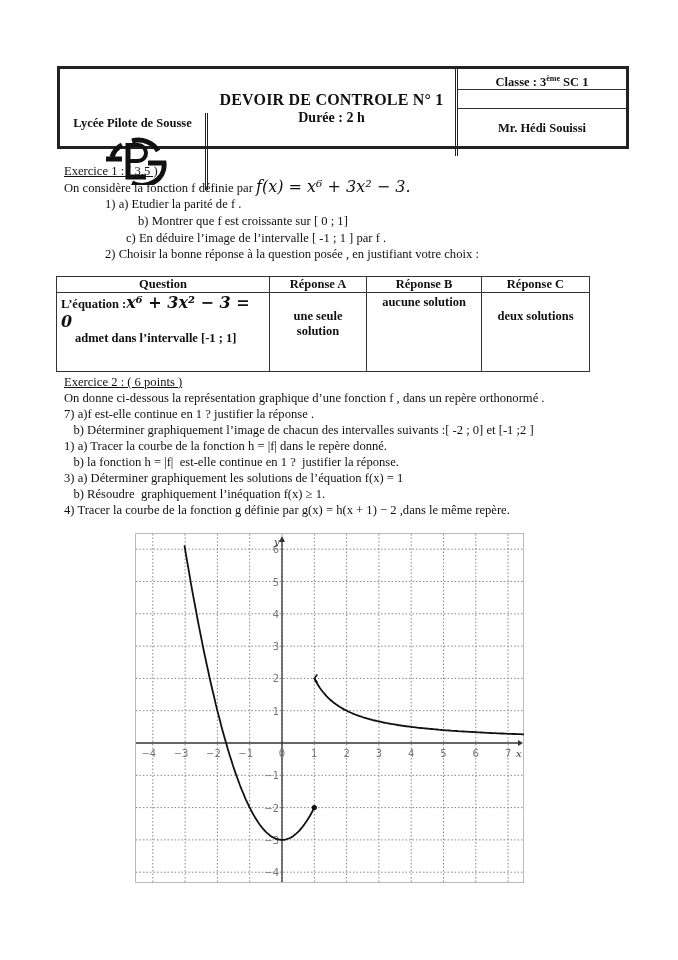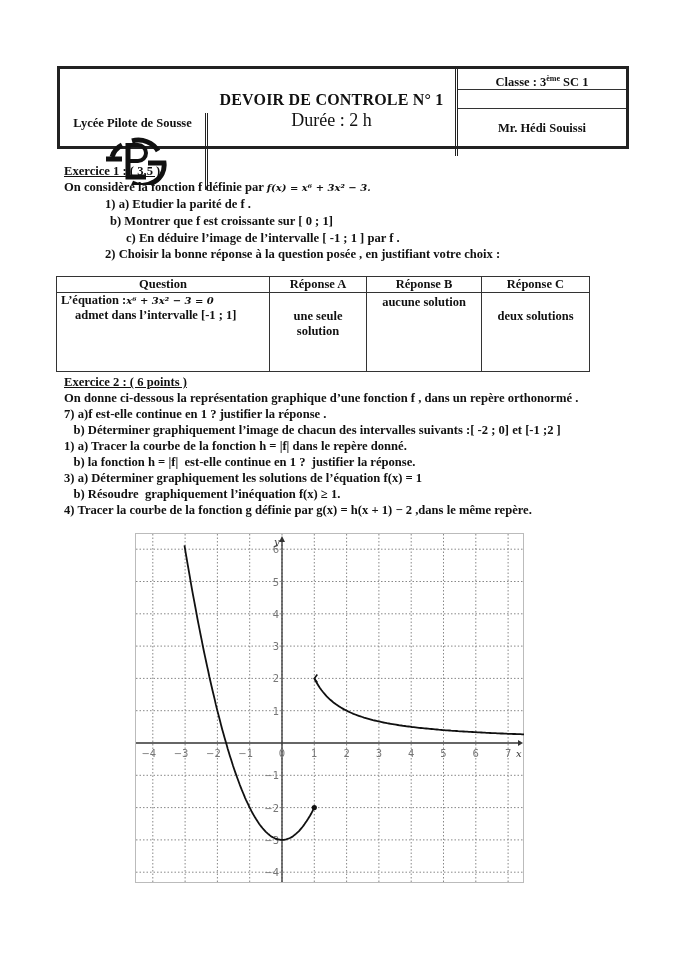--- a/index.html
+++ b/index.html
@@ -6,30 +6,30 @@
   body{width:678px;height:960px;position:relative;overflow:hidden;font-family:"Liberation Serif","DejaVu Serif",serif;color:#111;}
   .abs{position:absolute;}
   
   .hdr{left:57px;top:66px;width:572px;height:83px;border:3px solid #222;box-sizing:border-box;}
   .hdr .c1{position:absolute;left:0;top:0;width:145px;height:77px;border-right:3px double #222;margin-top:44px;}
   .hdr .c2{position:absolute;left:148px;top:0;width:247px;height:87px;border-right:3px double #222;text-align:center;}
   .hdr .c3{position:absolute;left:398px;top:0;width:168px;height:77px;}
   .school{font-weight:bold;font-size:12.5px;text-align:center;margin-top:3px;}
   .logo{position:absolute;left:42px;top:24px;width:66px;height:48px;}
   .title{font-weight:bold;font-size:16px;margin-top:22px;letter-spacing:0.2px;}
-  .duree{font-size:18px;margin-top:1px;}
+  .duree{font-size:14px;margin-top:1px;font-weight:bold;}
   .c3 .r{position:absolute;left:0;width:168px;text-align:center;font-weight:bold;font-size:12.5px;}
   .c3 .r1{top:0;height:20px;border-bottom:1px solid #333;line-height:20px;}
   .c3 .r2{top:21px;height:18px;border-bottom:1px solid #333;}
   .c3 .r3{top:52px;}
   sup{font-size:8px;}
   
-  .t{font-weight:bold;font-size:12.6px;white-space:nowrap;line-height:16px;}
+  .t{font-weight:normal;font-size:12.6px;white-space:nowrap;line-height:16px;}
   .u{text-decoration:underline;}
-  .m{font-family:"DejaVu Serif",serif;font-style:italic;font-size:10px;}
+  .m{font-family:"DejaVu Serif",serif;font-style:italic;font-size:16px;}
   
   table.q{position:absolute;left:56px;top:276px;width:534px;border-collapse:collapse;font-weight:bold;font-size:12.5px;}
   table.q td,table.q th{border:1px solid #333;padding:0 4px;vertical-align:top;}
   table.q th{height:15px;font-weight:bold;text-align:center;}
   table.q td{height:62px;text-align:center;}
   
   .graph{left:135px;top:533px;width:389px;height:350px;}
 </style>
 </head>
 <body>
@@ -53,21 +53,21 @@
   <div class="c3">
     <div class="r r1"><span>Classe : 3</span><sup>ème</sup><span> SC 1</span></div>
     <div class="r r2"></div>
     <div class="r r3">Mr. Hédi Souissi</div>
   </div>
 </div>
 
 <div class="abs t u" style="left:64px;top:163px;">Exercice 1 :   ( 3,5 )</div>
 <div class="abs t" style="left:64px;top:179px;"><span>On considère la fonction f définie par </span><span class="m">f(x) = x⁶ + 3x² − 3.</span></div>
 <div class="abs t" style="left:105px;top:196px;">1)  a)  Etudier la parité de f .</div>
-<div class="abs t" style="left:110px;top:213px;">b)  Montrer que f est croissante sur [ 0 ; 1]</div>
+<div class="abs t" style="left:138px;top:213px;">b)  Montrer que f est croissante sur [ 0 ; 1]</div>
 <div class="abs t" style="left:126px;top:230px;">c)  En déduire l’image de l’intervalle [ -1 ; 1 ] par f .</div>
 <div class="abs t" style="left:105px;top:246px;">2)  Choisir la bonne réponse à la question posée , en justifiant votre choix :</div>
 
 <table class="q">
   <tbody>
       <tr>
     <th style="width:204px">Question</th>
     <th style="width:88px">Réponse A</th>
     <th style="width:106px">Réponse B</th>
     <th>Réponse C</th>

